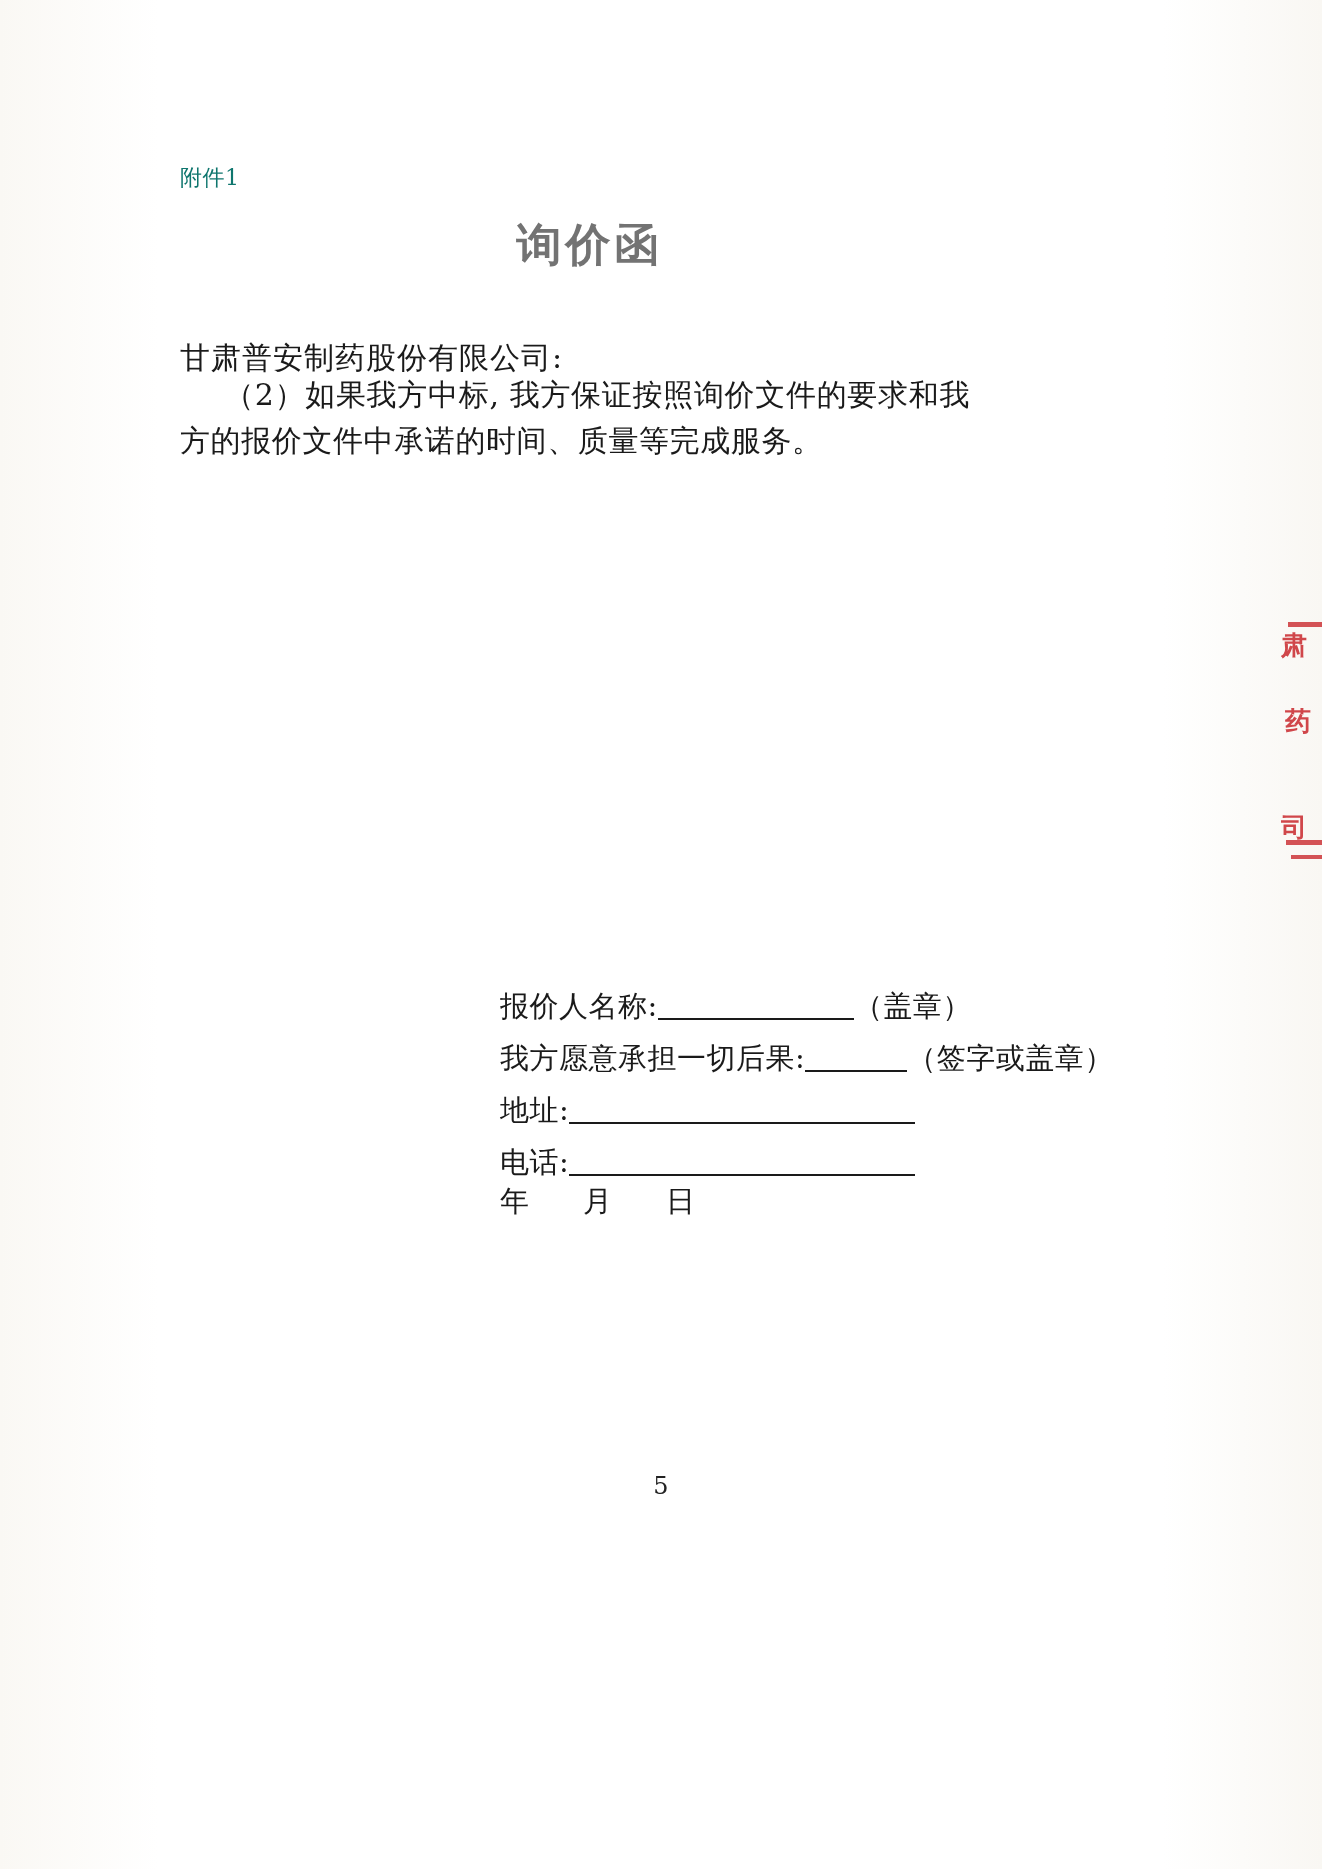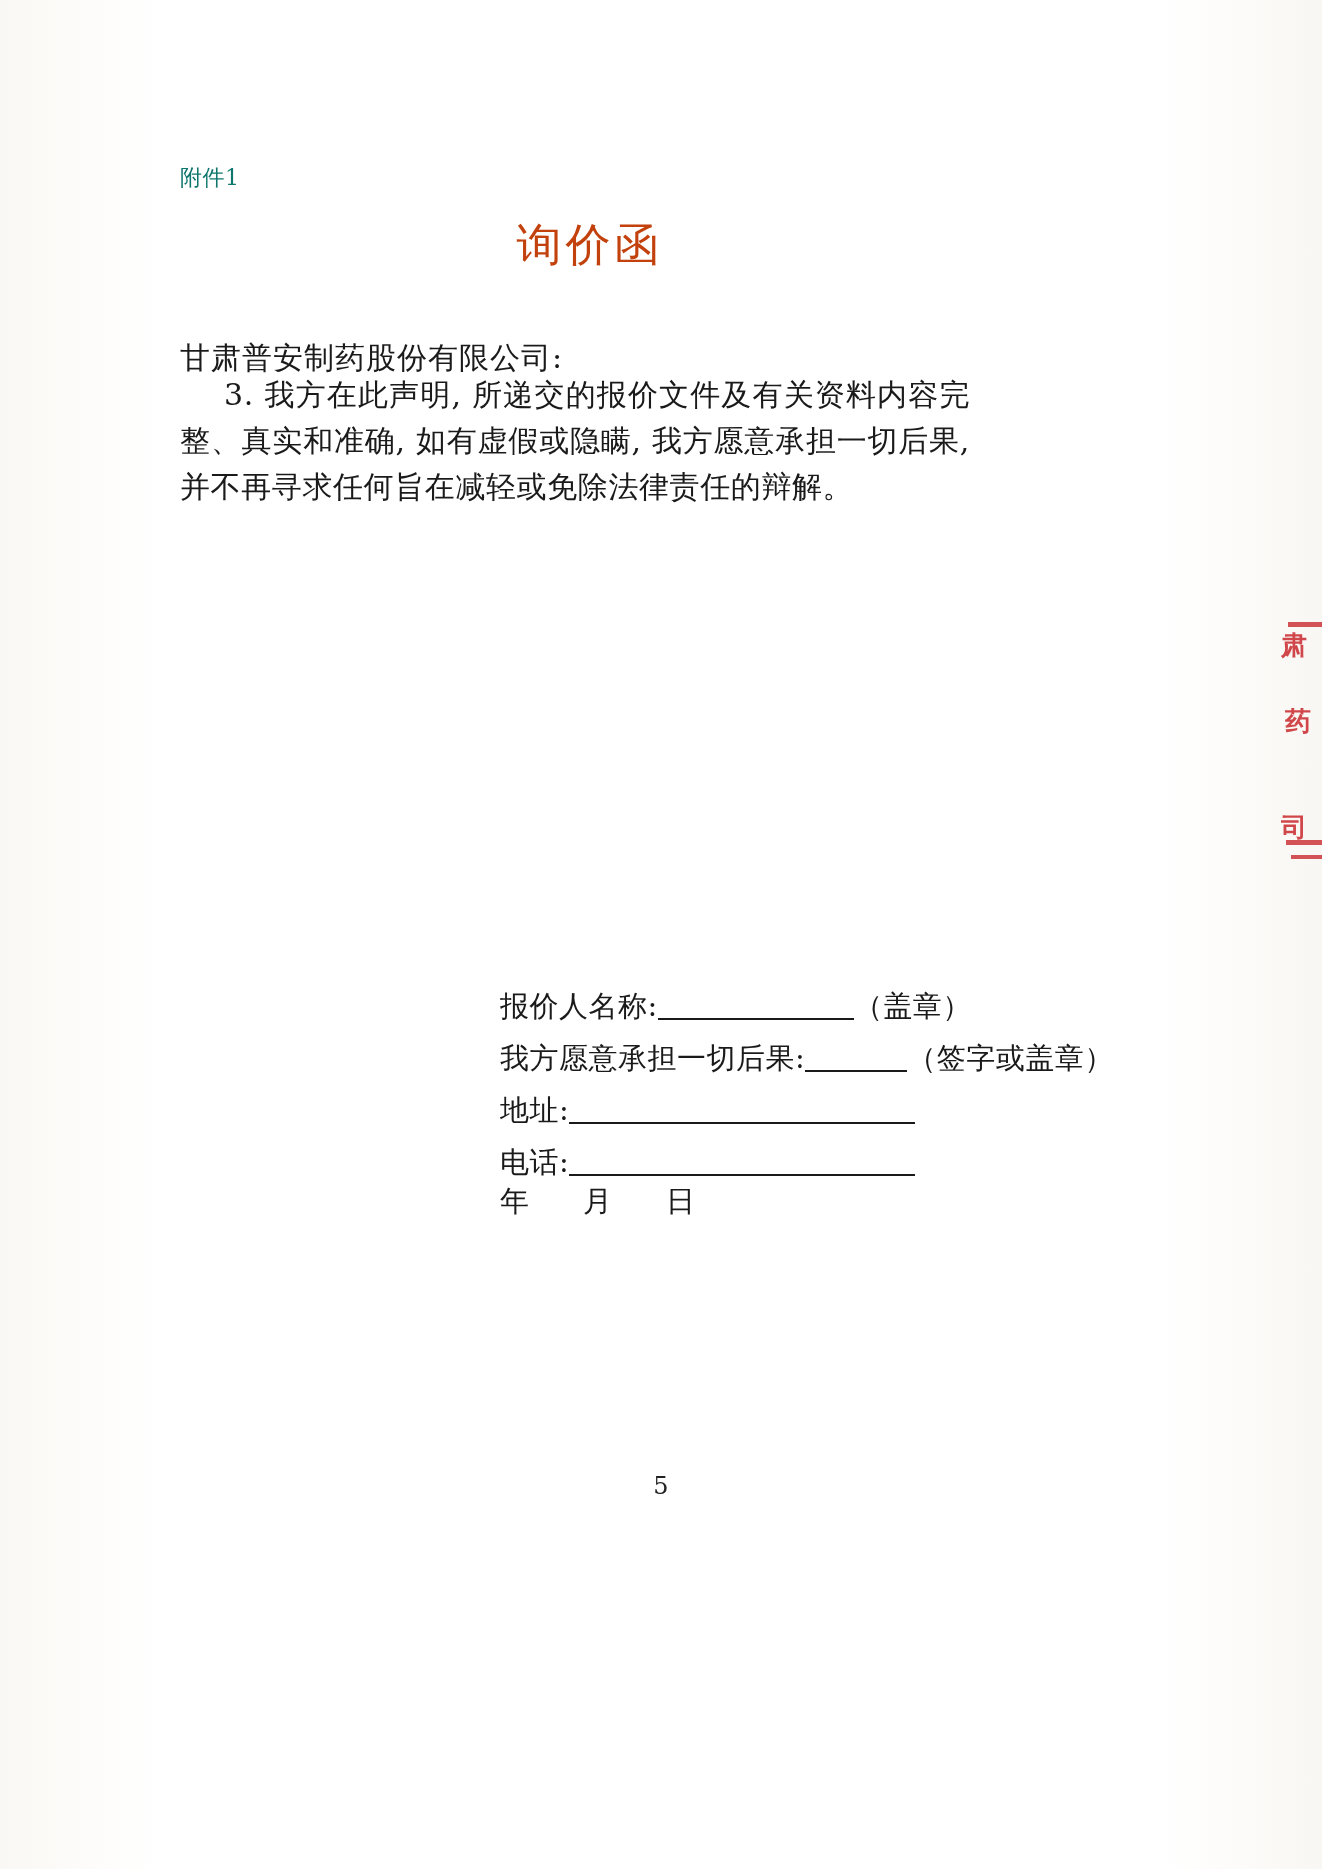--- a/index.html
+++ b/index.html
@@ -41,23 +41,23 @@
     letter-spacing: 0.5px;
     color: #0f766e;
   }
   .doc-title {
     position: absolute;
     left: 0;
     top: 215px;
     width: 820px;
     text-align: center;
     font-size: 45px;
-    font-weight: normal;
+    font-weight: bold;
     letter-spacing: 4px;
-    color: #c2410c;
+    color: #737373;
   }
   .addressee {
     position: absolute;
     left: 0;
     top: 338px;
     font-size: 30px;
     letter-spacing: 1px;
   }
   .body-block {
     position: absolute;
@@ -173,24 +173,24 @@
 
     <div class="doc-title">询价函</div>
 
     <div class="addressee">甘肃普安制药股份有限公司:</div>
 
     <div class="body-block">
 
 
 
 
-
       <p class="para">
-        <span class="ind"></span><span>3. 我方在此声明, 所递交的报价文件及有关资料内容完整、真实和准确, 如有虚假或隐瞒, 我方愿意承担一切后果, 并不再寻求任何旨在减轻或免除法律责任的辩解。</span>
+        <span class="ind"></span><span>（2）如果我方中标, 我方保证按照询价文件的要求和我方的报价文件中承诺的时间、质量等完成服务。</span>
       </p>
+
 
     </div>
 
     <div class="sign-block">
       <div class="sign-line">
         <span>报价人名称:</span><span class="blank b-sign-name"></span><span>（盖章）</span>
       </div>
       <div class="sign-line">
         <span>我方愿意承担一切后果:</span><span class="blank b-sign-rep"></span><span>（签字或盖章）</span>
       </div>

